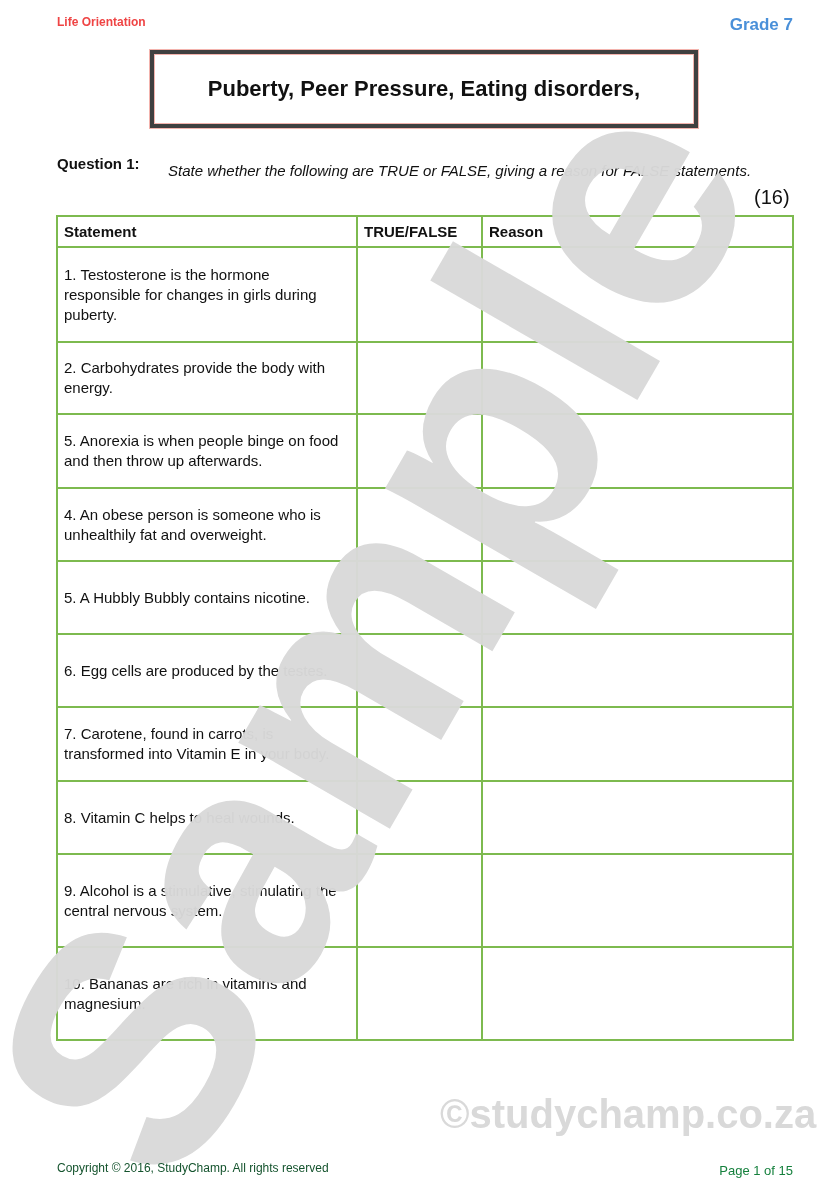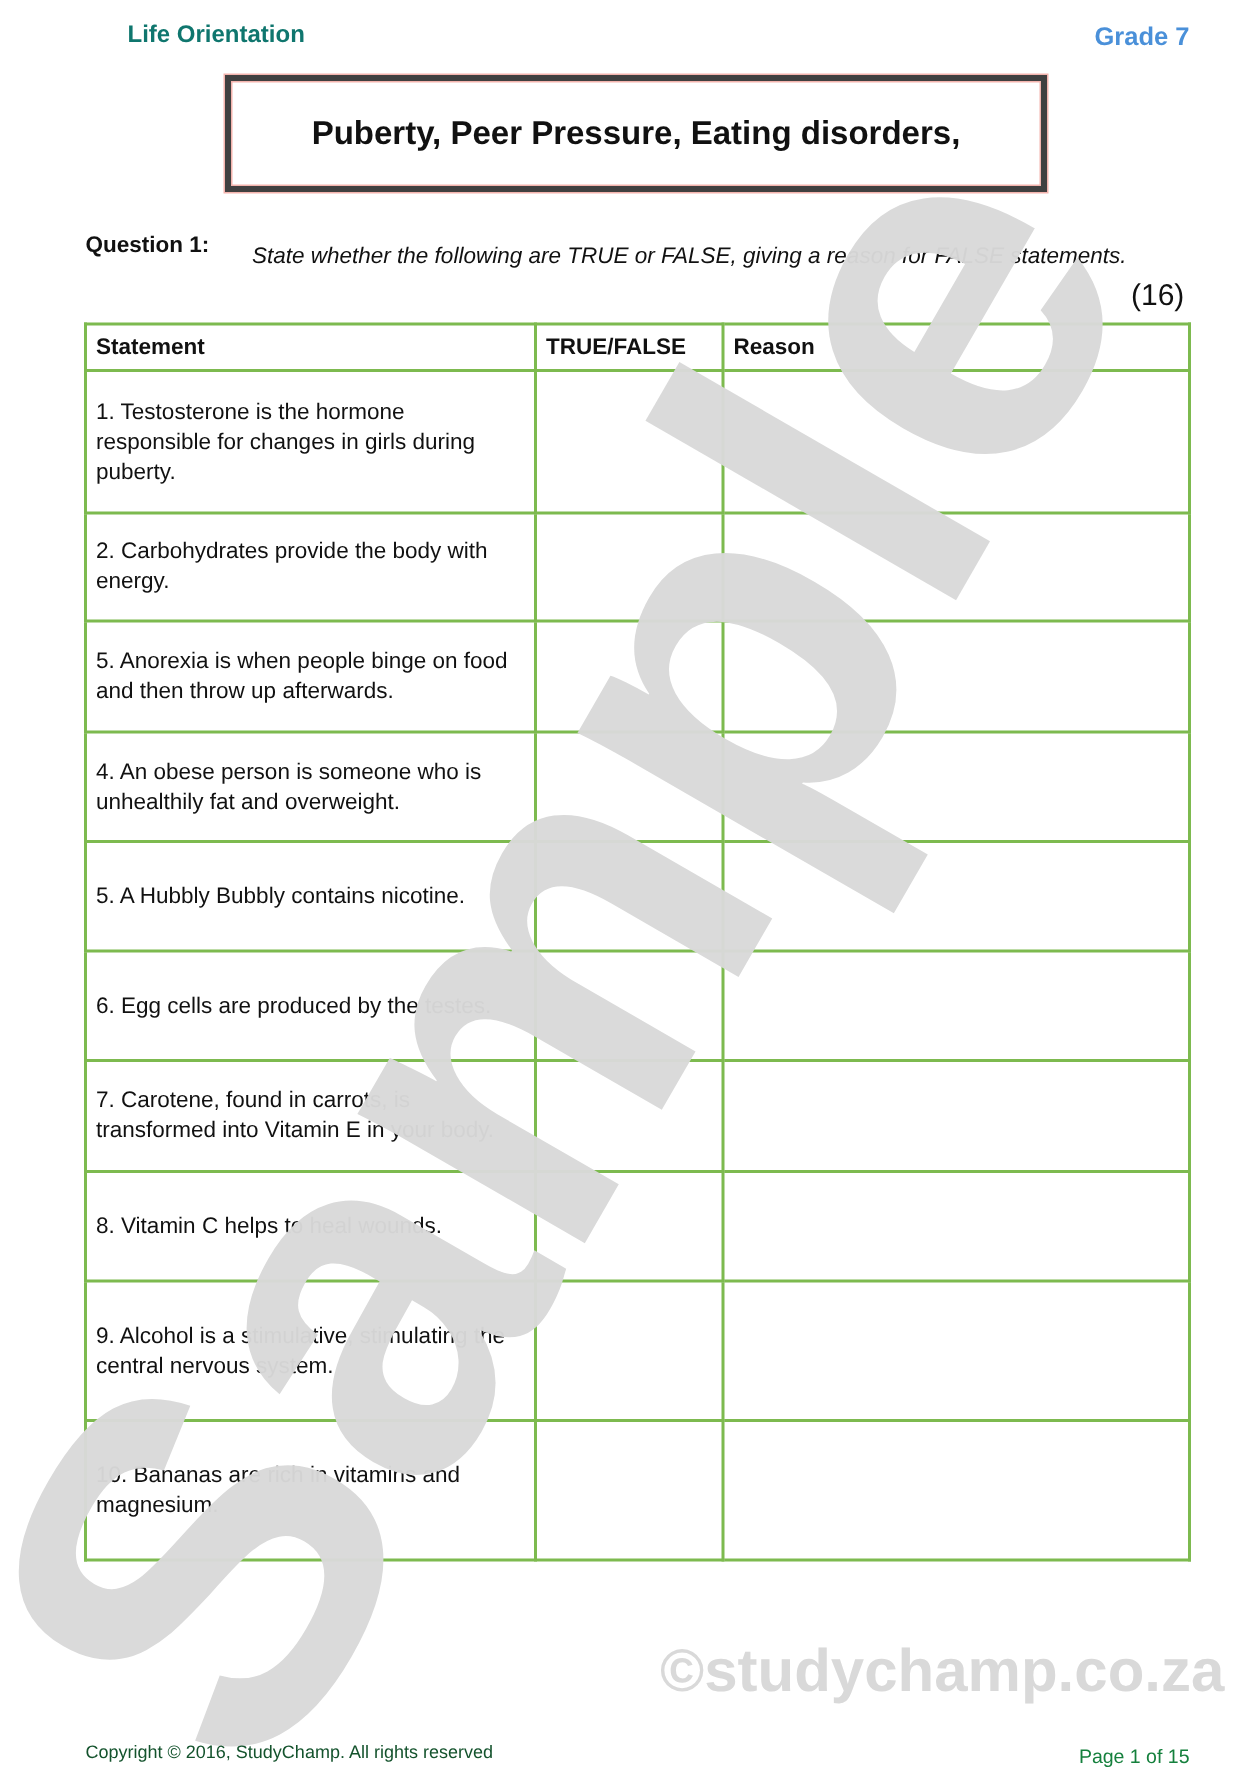--- a/index.html
+++ b/index.html
@@ -1,17 +1,17 @@
 <!DOCTYPE html>
 <html><head>
 <meta charset="utf-8">
 <style>
   html,body{margin:0;padding:0;background:#fff;}
   body{width:832px;height:1192px;position:relative;overflow:hidden;font-family:"Liberation Sans",sans-serif;color:#111;}
-  .hdr-left{position:absolute;left:57px;top:15px;font-size:16px;font-weight:bold;color:#0f766e;margin-left:28px;}
+  .hdr-left{position:absolute;left:57px;top:15px;font-size:12px;font-weight:bold;color:#ef4444;}
   .hdr-right{position:absolute;right:39px;top:15px;font-size:17px;font-weight:bold;color:#4a90d9;}
   .title-box{position:absolute;left:150px;top:50px;width:548px;height:78px;border:4px solid #404040;box-sizing:border-box;box-shadow:0 0 0 1px #f3b3ad, inset 0 0 0 1px #f3b3ad;display:flex;flex-direction:column;align-items:center;justify-content:center;}
   .title-box div{font-size:22px;font-weight:bold;line-height:28px;color:#111;}
   .q-label{position:absolute;left:57px;top:155px;font-size:15px;font-weight:bold;}
   .q-text{position:absolute;left:168px;top:155px;font-size:15px;font-style:italic;width:590px;line-height:31px;}
   .q-marks{position:absolute;left:754px;top:186px;font-size:20px;}
   table{position:absolute;left:56px;top:215px;border-collapse:collapse;width:738px;}
   td,th{border:2px solid #7dba4f;font-size:15px;vertical-align:middle;padding:0 6px;line-height:20px;}
   th{height:29px;font-weight:bold;text-align:left;}
   td.stmt{width:286px;margin-top:12px;}

